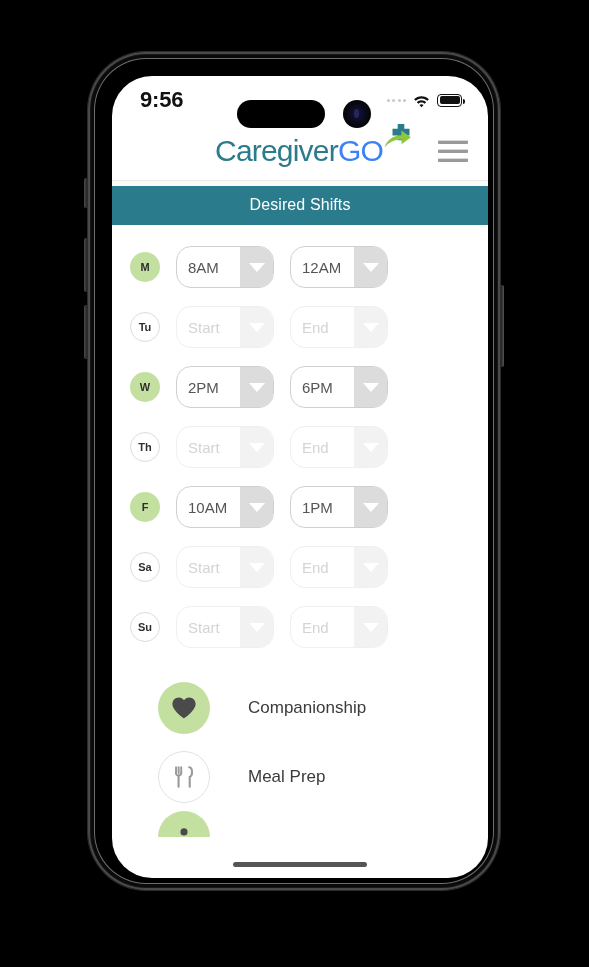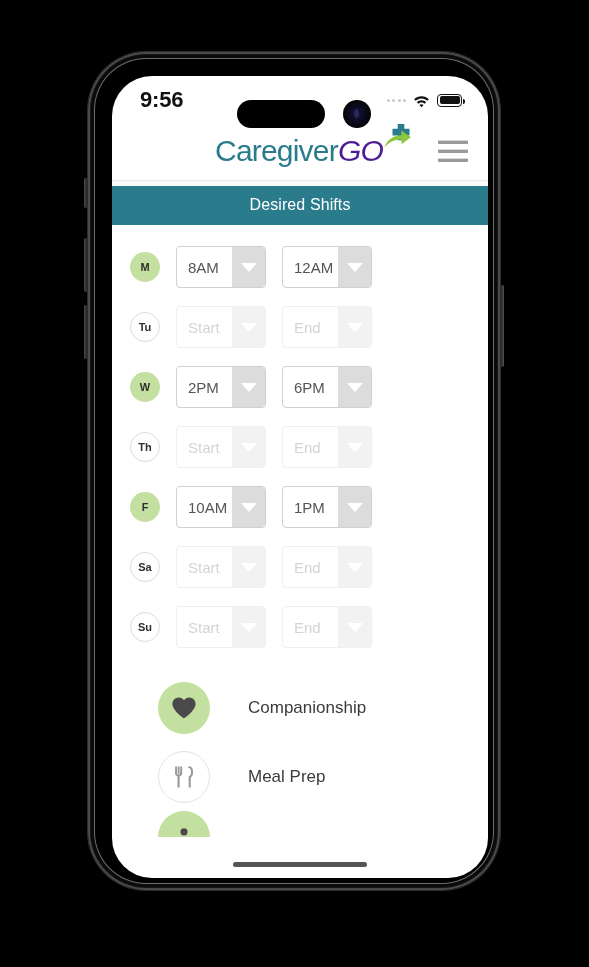--- a/index.html
+++ b/index.html
@@ -53,21 +53,21 @@
             width:28px; height:28px; border-radius:50%;
             background:radial-gradient(circle at 50% 50%, #14143a 0%, #0a0a1e 42%, #050505 70%); }
   #camera::after { content:""; position:absolute; left:11px; top:9px; width:5px; height:9px;
             border-radius:50%; background:#2c2c66; opacity:.85; }
 
   
   #apphead { height:58px; display:flex; align-items:center; padding:0 22px 0 24px; position:relative; }
   #logo-wrap { display:flex; align-items:flex-end; margin:0 auto; position:relative; padding-right:4px; }
   #logo-text { font-size:30px; line-height:1; letter-spacing:-0.8px; white-space:nowrap; }
   #logo-care { color:#2a7b8c; font-weight:400; }
-  #logo-go   { color:#4c1d95; font-weight:400; font-style:italic; }
+  #logo-go   { color:#3b82f6; font-weight:400; }
   #logo-mark { position:absolute; right:-25px; top:-13px; width:30px; height:26px; }
   #menu-btn { position:absolute; right:20px; top:50%; transform:translateY(-50%);
               width:30px; display:flex; flex-direction:column; gap:5px; cursor:pointer; }
   #menu-btn span { display:block; height:4px; background:#9a9a9a; border-radius:1px; border-top:1px solid #d9d9d9; }
 
   .hr-line { height:1px; background:#e8e8e8; }
   .hr-gap  { height:5px; background:#fafafa; }
 
   
   .sec-bar {
@@ -80,21 +80,21 @@
   .row { display:flex; align-items:center; height:60px; padding-left:18px; }
   .day {
     width:30px; height:30px; border-radius:50%;
     display:flex; align-items:center; justify-content:center;
     font-size:11px; font-weight:bold; color:#2f2f2f; flex:0 0 auto;
   }
   .day.on  { background:#c3e0a0; }
   .day.off { background:#fff; border:1px solid #dcdcdc; }
 
   .sel {
-    margin-left:16px; width:90px; height:42px; border-radius:4px;
+    margin-left:16px; width:98px; height:42px; border-radius:15px;
     display:flex; align-items:stretch; overflow:hidden;
     border:1px solid #d0d0d0; background:#fff; cursor:pointer;
   }
   .sel .val {
     flex:1; display:flex; align-items:center; padding-left:11px;
     font-size:15px; color:#555; white-space:nowrap;
   }
   .sel .arrowbox { width:33px; background:#dcdcdc; display:flex; align-items:center; justify-content:center; }
   .sel .arrowbox b {
     display:block; width:0; height:0;

